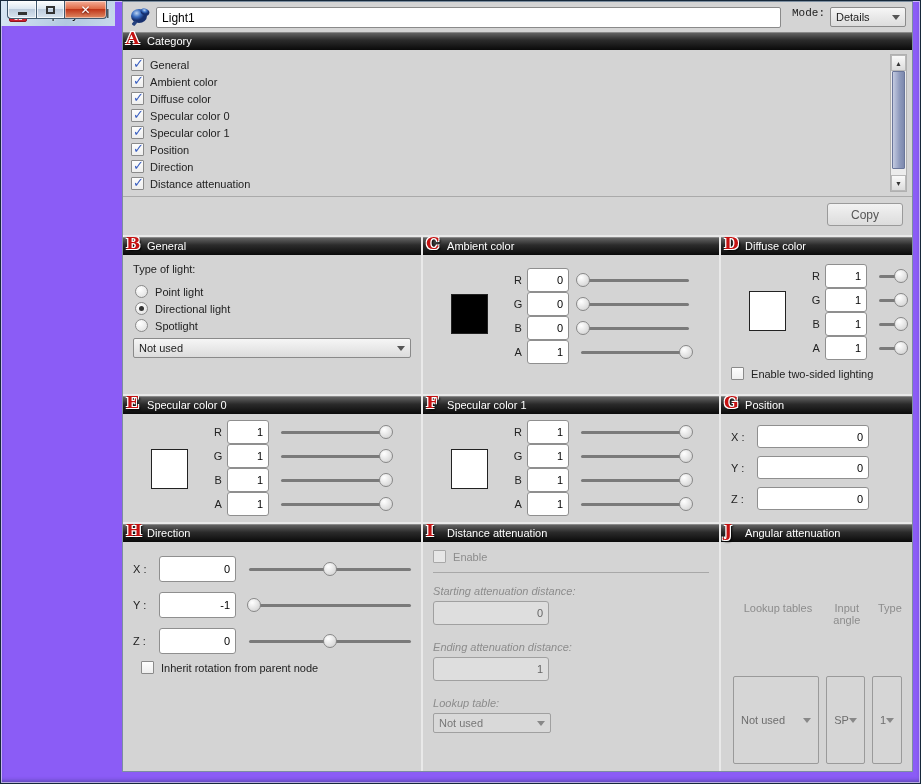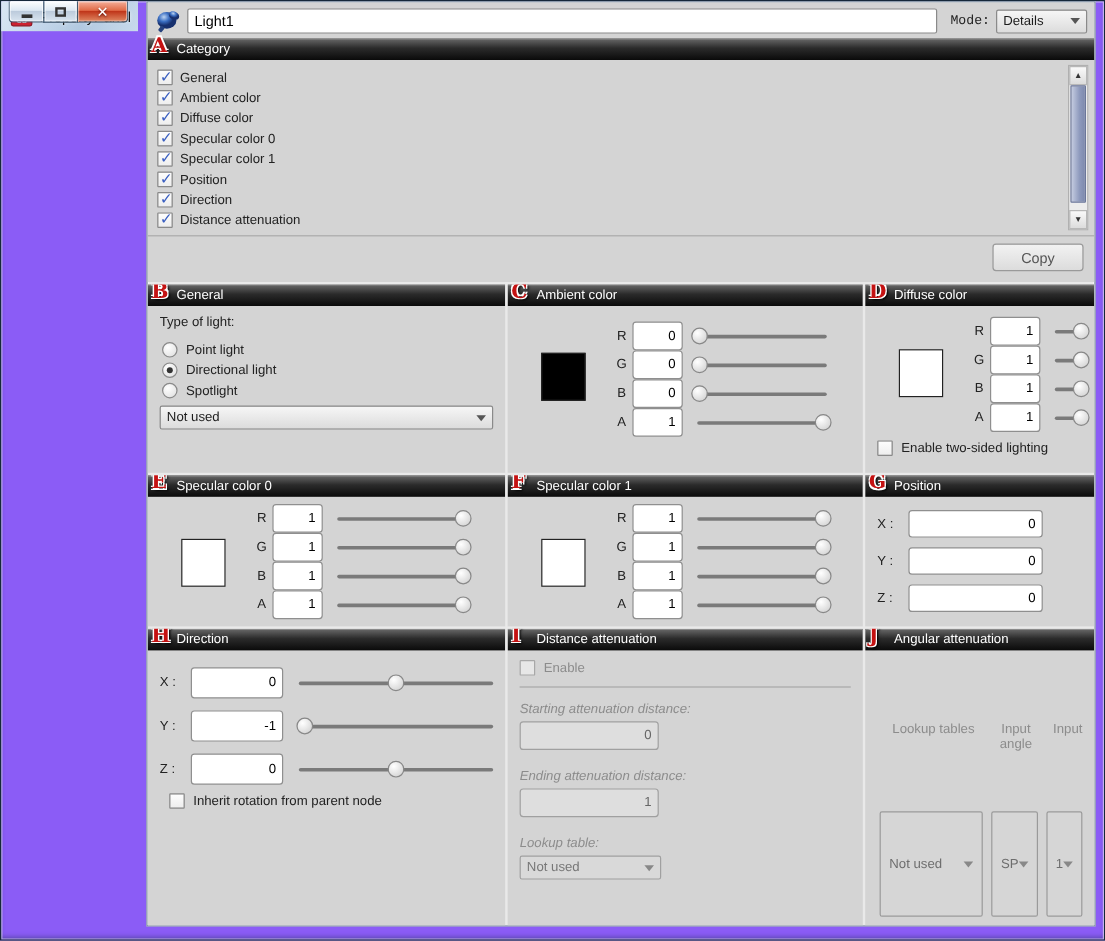--- a/index.html
+++ b/index.html
@@ -26,21 +26,21 @@
           background:linear-gradient(#f5b09b,#e06a47 45%,#c0361a 50%,#e08a64);
           box-shadow:inset 0 0 0 1px rgba(255,255,255,.45); }
   .glyph-min { width:9px; height:3px; background:#333; margin-top:7px; }
   .glyph-max { width:9px; height:8px; border:2px solid #333; background:transparent; }
   .glyph-x { color:#fff; font-weight:bold; font-size:12px; text-shadow:0 1px 2px rgba(60,0,0,.8); line-height:1; }
 
   
   .client { flex:1; margin:0 7px 11px 7px; background:#e9e9e9; border:1px solid #7c8ea0;
             box-shadow:inset 0 0 0 1px #f5f5f5; display:flex; flex-direction:column; overflow:hidden; }
 
-  .toolbar { background:#d4d4d4; padding:5px 6px 4px 6px; display:flex; align-items:center; gap:5px; }
+  .toolbar { background:#d4d4d4; padding:5px 6px 4px 6px; display:flex; gap:5px; }
   .light-ic { width:22px; height:20px; flex:0 0 auto; }
   .name-input { flex:1; height:21px; border:1px solid #8a8a8a; border-radius:2px; background:#fff;
                 font:12px "Liberation Sans",sans-serif; padding:0 5px; }
   .mode-label { color:#333; margin-left:6px;font-family:Liberation Mono, monospace; }
   .combo { height:20px; border:1px solid #8a8a8a; border-radius:2px; display:flex; align-items:center;
            background:linear-gradient(#f6f6f6,#dcdcdc); padding:0 5px; cursor:default; }
   .combo .arr { margin-left:auto; width:0; height:0; border-left:4px solid transparent;
                 border-right:4px solid transparent; border-top:5px solid #555; }
   .combo.mode { width:76px; }
 
@@ -517,21 +517,21 @@
 
       <div class="panel">
         <div class="sec-hd">
             <span class="badge">J</span>
             <span>Angular attenuation</span>
           </div>
         <div class="body">
           <div class="ang-labels">
             <span class="l1 dim">Lookup tables</span>
             <span class="l2 dim">Input angle</span>
-            <span class="l3 dim">Input</span>
+            <span class="l3 dim">Type</span>
           </div>
           <div class="ang-boxes">
             <div class="ang-box b1">
               <span>Not used</span>
               <span class="arr"></span>
             </div>
             <div class="ang-box b2">
               <span>SP</span>
               <span class="arr"></span>
             </div>

